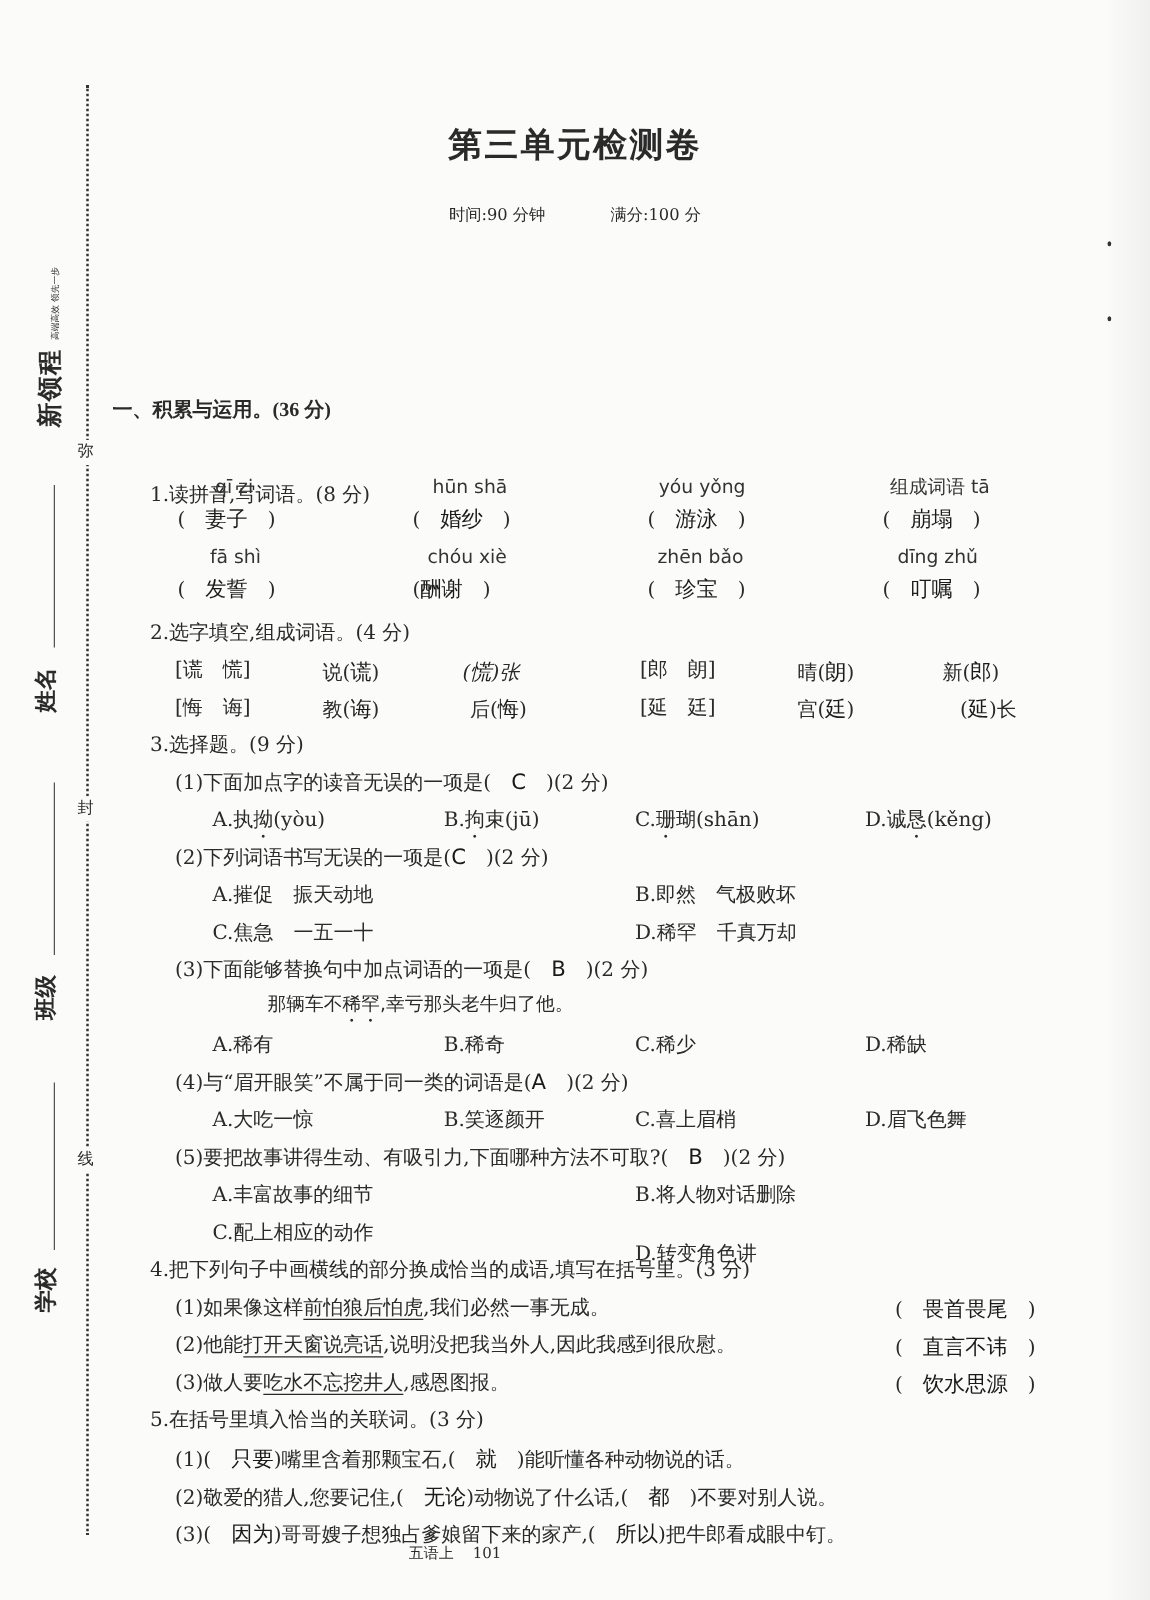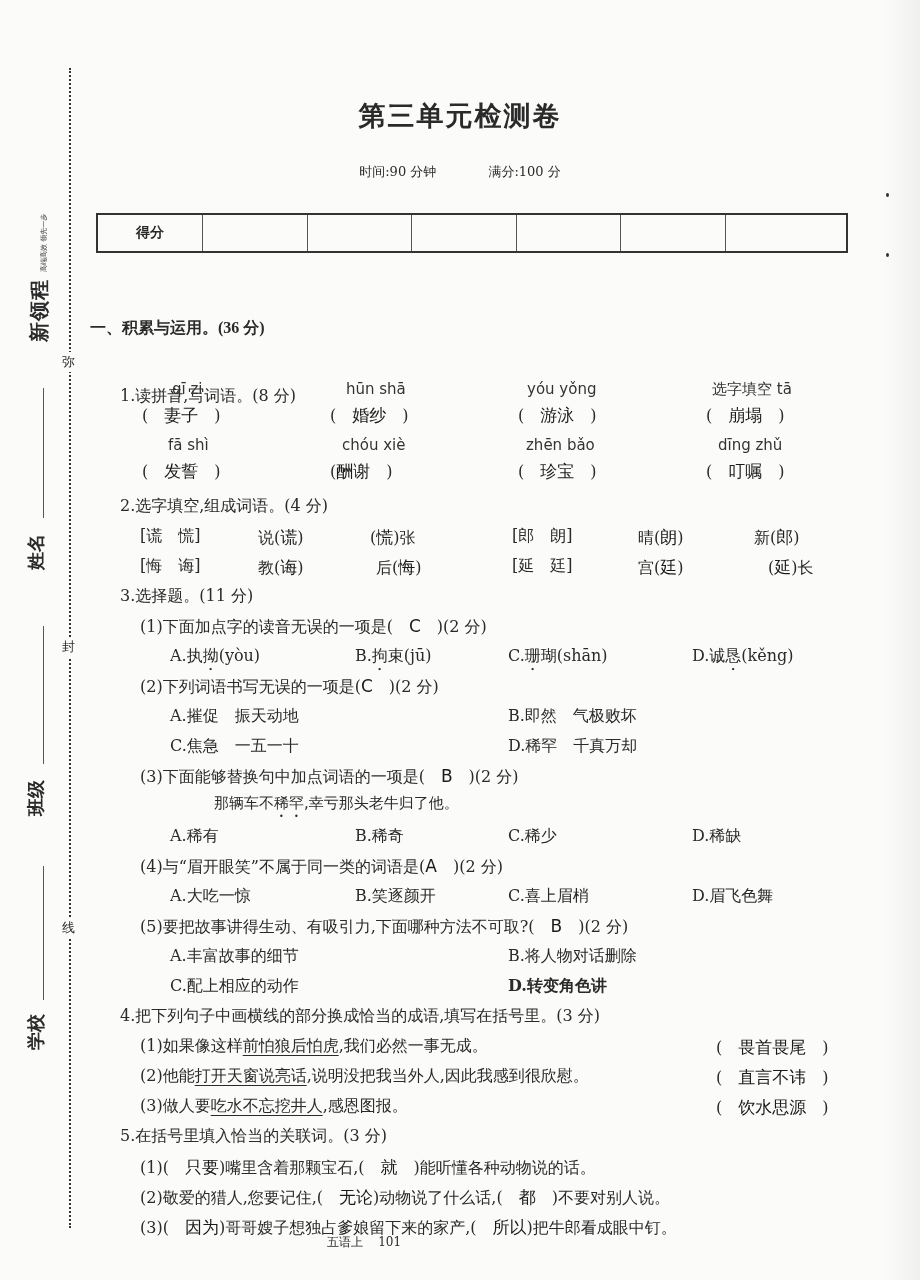--- a/index.html
+++ b/index.html
@@ -72,73 +72,64 @@
 </div>
 
 <div class="title">第三单元检测卷</div>
 <div class="meta">
   <span>时间:90 分钟</span>
   <span>满分:100 分</span>
 </div>
 
 <table class="score">
   <tbody>
-  <tr>
-    <td class="h">得分</td>
-    <td></td>
-    <td></td>
-    <td></td>
-    <td></td>
-    <td></td>
-    <td></td>
-  </tr>
 </tbody>
   </table>
 
 <div class="content">
   <div class="row sec" style="top:0;left:0;font-family:Liberation Serif, serif;">一、积累与运用。(36 分)</div>
 
   <div class="row" style="top:32px;left:30px;margin-top:36px;">1.读拼音,写词语。(8 分)</div>
   <div>
     <div class="row py" style="top:62px;left:82px;">qī zi</div>
     <div class="row py" style="top:62px;left:256px;">hūn shā</div>
     <div class="row py" style="top:62px;left:437px;">yóu yǒng</div>
-    <div class="row py" style="top:62px;left:622px;">选字填空 tā</div>
+    <div class="row py" style="top:62px;left:622px;">组成词语 tā</div>
     <div class="row" style="top:86px;left:52px;">(　<span class="hw">妻子</span>　)</div>
     <div class="row" style="top:86px;left:240px;">(　<span class="hw">婚纱</span>　)</div>
     <div class="row" style="top:86px;left:428px;">(　<span class="hw">游泳</span>　)</div>
     <div class="row" style="top:86px;left:616px;">(　<span class="hw">崩塌</span>　)</div>
     <div class="row py" style="top:118px;left:78px;">fā shì</div>
     <div class="row py" style="top:118px;left:252px;text-align:center;">chóu xiè</div>
     <div class="row py" style="top:118px;left:436px;">zhēn bǎo</div>
     <div class="row py" style="top:118px;left:628px;">dīng zhǔ</div>
     <div class="row" style="top:142px;left:52px;">(　<span class="hw">发誓</span>　)</div>
     <div class="row" style="top:142px;left:240px;">(<span class="hw">酬谢</span>　)</div>
     <div class="row" style="top:142px;left:428px;">(　<span class="hw">珍宝</span>　)</div>
     <div class="row" style="top:142px;left:616px;">(　<span class="hw">叮嘱</span>　)</div>
   </div>
 
   <div class="row" style="top:178px;left:30px;">2.选字填空,组成词语。(4 分)</div>
   <div class="row" style="top:208px;left:50px;">
     <span>[谎　慌]</span>
   </div>
   <div class="row" style="top:208px;left:168px;"><span>说(</span><span class="hw">谎</span><span>)</span></div>
-  <div class="row" style="top:208px;left:280px;"><span>(</span><span class="hw">慌</span><span>)张</span></div>
+  <div class="row" style="top:208px;left:280px;font-style:italic;"><span>(</span><span class="hw">慌</span><span>)张</span></div>
   <div class="row" style="top:208px;left:422px;"><span>[郎　朗]</span></div>
   <div class="row" style="top:208px;left:548px;"><span>晴(</span><span class="hw">朗</span><span>)</span></div>
   <div class="row" style="top:208px;left:664px;"><span>新(</span><span class="hw">郎</span><span>)</span></div>
 
   <div class="row" style="top:238px;left:50px;"><span>[悔　诲]</span></div>
   <div class="row" style="top:238px;left:168px;"><span>教(</span><span class="hw">诲</span><span>)</span></div>
   <div class="row" style="top:238px;left:286px;"><span>后(</span><span class="hw">悔</span><span>)</span></div>
   <div class="row" style="top:238px;left:422px;"><span>[延　廷]</span></div>
   <div class="row" style="top:238px;left:548px;"><span>宫(</span><span class="hw">廷</span><span>)</span></div>
   <div class="row" style="top:238px;left:678px;"><span>(</span><span class="hw">延</span><span>)长</span></div>
 
-  <div class="row" style="top:268px;left:30px;">3.选择题。(11 分)</div>
+  <div class="row" style="top:268px;left:30px;">3.选择题。(9 分)</div>
 
   <div class="row" style="top:298px;left:50px;"><span>(1)下面加点字的读音无误的一项是(</span>　<span class="hw ans">C</span>　<span>)(2 分)</span></div>
   <div class="row" style="top:328px;left:80px;">A.执<span class="dot">拗</span>(yòu)</div>
   <div class="row" style="top:328px;left:265px;">B.<span class="dot">拘</span>束(jū)</div>
   <div class="row" style="top:328px;left:418px;">C.<span class="dot">珊</span>瑚(shān)</div>
   <div class="row" style="top:328px;left:602px;">D.诚<span class="dot">恳</span>(kěng)</div>
 
   <div class="row" style="top:358px;left:50px;"><span>(2)下列词语书写无误的一项是(</span><span class="hw ans">C</span>　<span>)(2 分)</span></div>
   <div class="row" style="top:388px;left:80px;">A.摧促　振天动地</div>
   <div class="row" style="top:388px;left:418px;">B.即然　气极败坏</div>
@@ -155,21 +146,21 @@
   <div class="row" style="top:538px;left:50px;"><span>(4)与“眉开眼笑”不属于同一类的词语是(</span><span class="hw ans">A</span>　<span>)(2 分)</span></div>
   <div class="row" style="top:568px;left:80px;">A.大吃一惊</div>
   <div class="row" style="top:568px;left:265px;">B.笑逐颜开</div>
   <div class="row" style="top:568px;left:418px;">C.喜上眉梢</div>
   <div class="row" style="top:568px;left:602px;">D.眉飞色舞</div>
 
   <div class="row" style="top:598px;left:50px;"><span>(5)要把故事讲得生动、有吸引力,下面哪种方法不可取?(</span>　<span class="hw ans">B</span>　<span>)(2 分)</span></div>
   <div class="row" style="top:628px;left:80px;">A.丰富故事的细节</div>
   <div class="row" style="top:628px;left:418px;">B.将人物对话删除</div>
   <div class="row" style="top:658px;left:80px;">C.配上相应的动作</div>
-  <div class="row" style="top:658px;left:418px;font-weight:bold;">D.转变角色讲</div>
+  <div class="row" style="top:675px;left:418px;">D.转变角色讲</div>
 
   <div class="row" style="top:688px;left:30px;">4.把下列句子中画横线的部分换成恰当的成语,填写在括号里。(3 分)</div>
   <div class="row" style="top:718px;left:50px;"><span>(1)如果像这样</span><span class="u">前怕狼后怕虎</span><span>,我们必然一事无成。</span></div>
   <div class="row" style="top:718px;left:626px;">(　<span class="hw">畏首畏尾</span>　)</div>
   <div class="row" style="top:748px;left:50px;"><span>(2)他能</span><span class="u">打开天窗说亮话</span><span>,说明没把我当外人,因此我感到很欣慰。</span></div>
   <div class="row" style="top:748px;left:626px;">(　<span class="hw">直言不讳</span>　)</div>
   <div class="row" style="top:778px;left:50px;"><span>(3)做人要</span><span class="u">吃水不忘挖井人</span><span>,感恩图报。</span></div>
   <div class="row" style="top:778px;left:626px;">(　<span class="hw">饮水思源</span>　)</div>
 
   <div class="row" style="top:808px;left:30px;">5.在括号里填入恰当的关联词。(3 分)</div>

